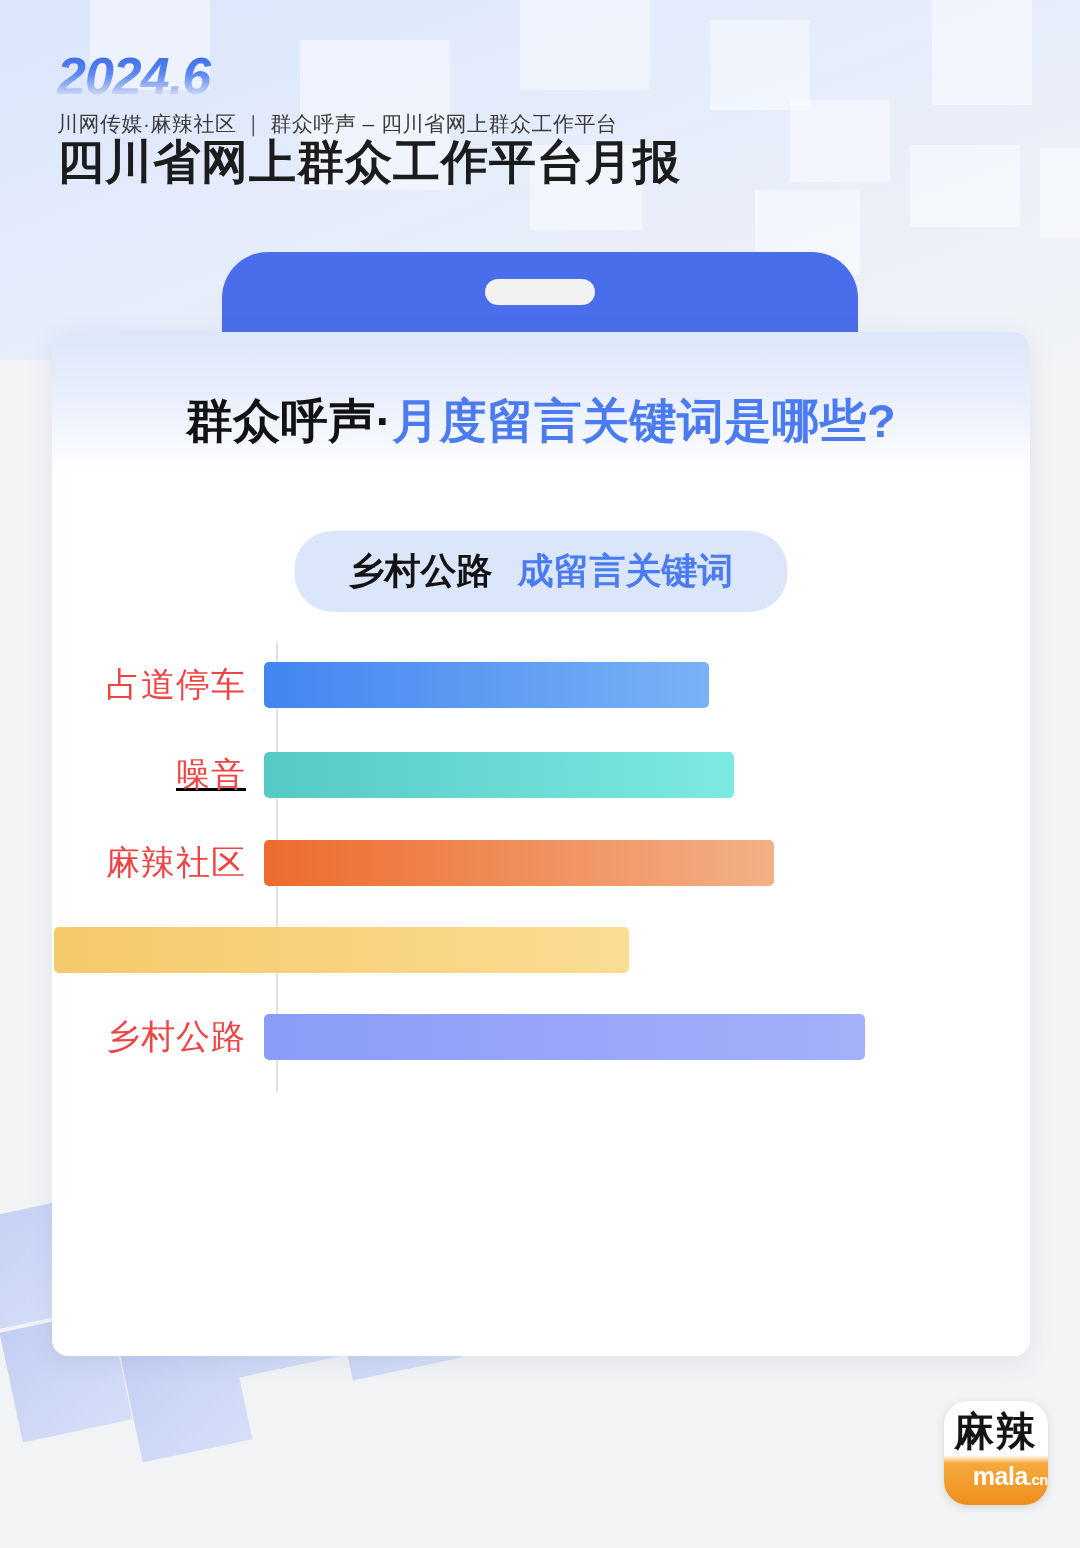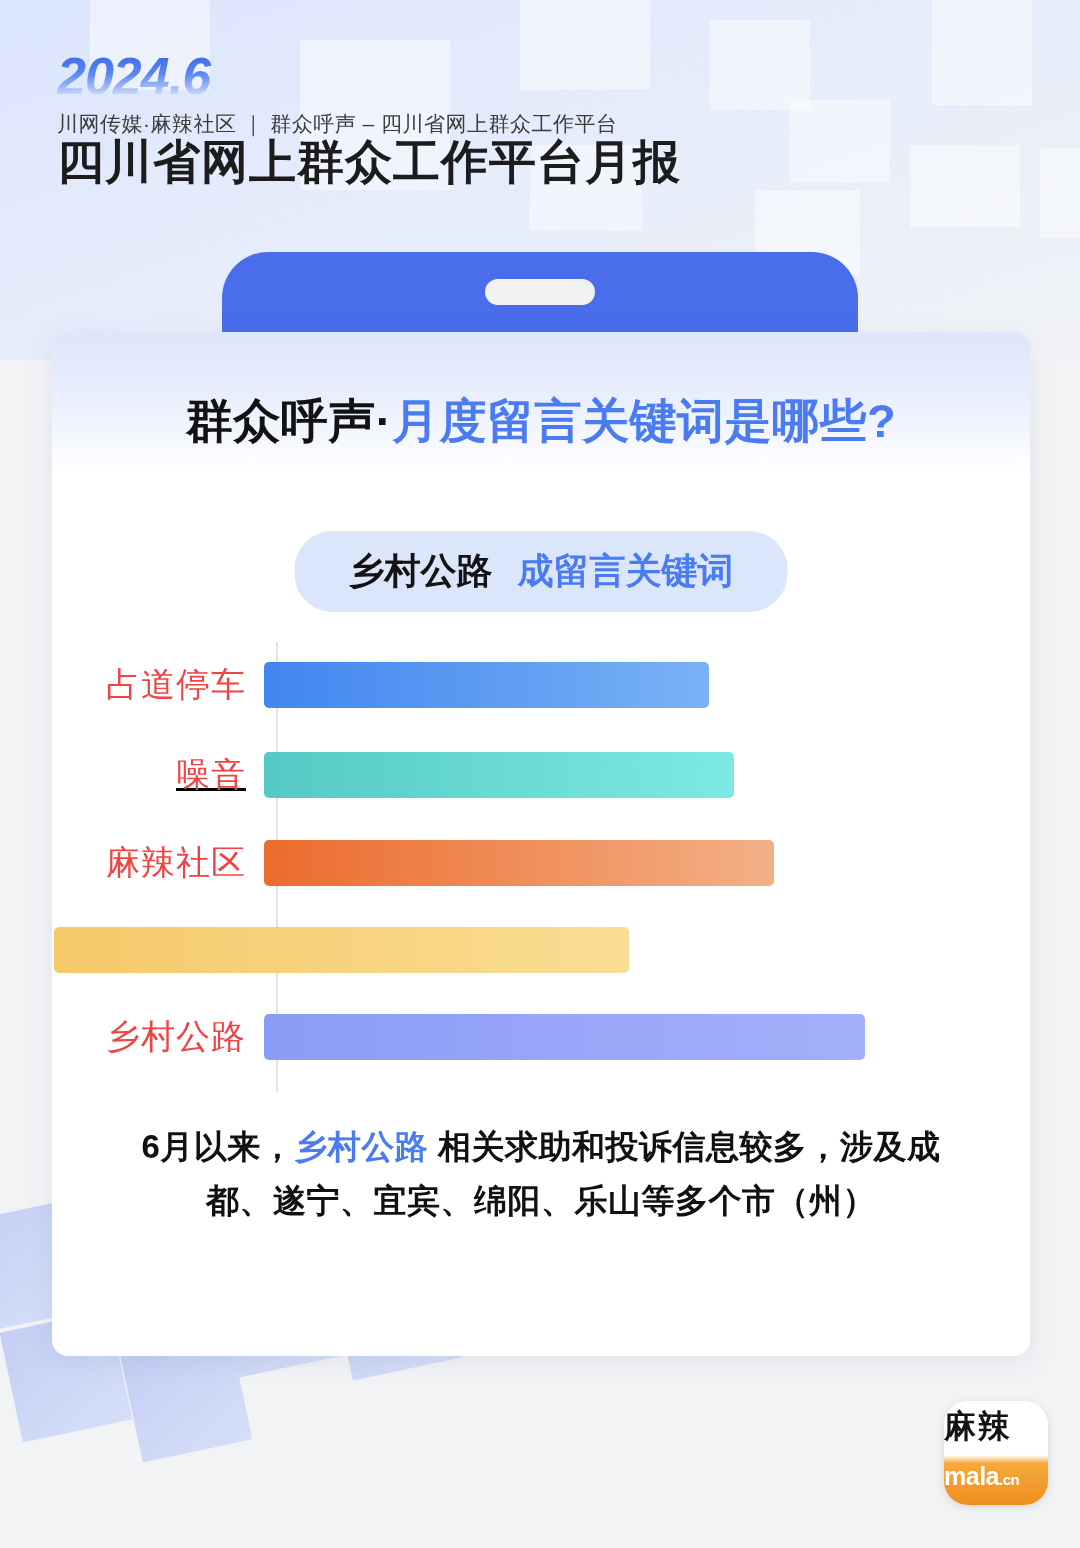--- a/index.html
+++ b/index.html
@@ -119,26 +119,26 @@
   
   #logo {
     position:absolute; left:944px; top:1401px;
     width:104px; height:104px; border-radius:24px;
     background:linear-gradient(180deg,#ffffff 0%,#ffffff 52%,#f6a93c 60%,#ee8f1e 100%);
     box-shadow:0 2px 8px rgba(0,0,0,0.12);
     overflow:hidden;
   }
   #logo-cn {
     position:absolute; left:0; top:6px; width:100%;
-    text-align:left; font-size:32px; font-weight:bold;
+    text-align:center; font-size:40px; font-weight:bold;
     color:#141414; letter-spacing:2px; line-height:1.2;
   }
   #logo-en {
     position:absolute; left:0; bottom:14px; width:100%;
-    text-align:left; font-size:25px; font-weight:bold;
+    text-align:right; font-size:25px; font-weight:bold;
     color:#ffffff; letter-spacing:-0.5px;
   }
   #logo-en .tld { font-size:15px; }
 </style>
 </head>
 <body>
 
 <div id="bg-top">
   <div class="sq" style="left:90px;top:-30px;width:120px;height:120px;"></div>
   <div class="sq" style="left:300px;top:40px;width:150px;height:150px;"></div>
@@ -211,19 +211,18 @@
     </div>
 
     <div class="bar-row" style="top:372px;">
       <div class="bar-label">乡村公路</div>
       <div class="bar-track">
         <div class="bar" style="width:601px;background:linear-gradient(90deg,#8b9cf7 0%,#a3b0fa 100%);"></div>
       </div>
     </div>
   </div>
 
-  <div id="caption"><span>6月以来，</span><span class="hl">乡村公路</span><span> 相关求助和投诉信息较多，涉及成都、遂宁、宜宾、绵阳、乐山等多个市（州）</span></div>
 </div>
 
 <div id="logo">
   <div id="logo-cn">麻辣</div>
   <div id="logo-en"><span>mala</span><span class="tld">.cn</span></div>
 </div>
 
 </body></html>

